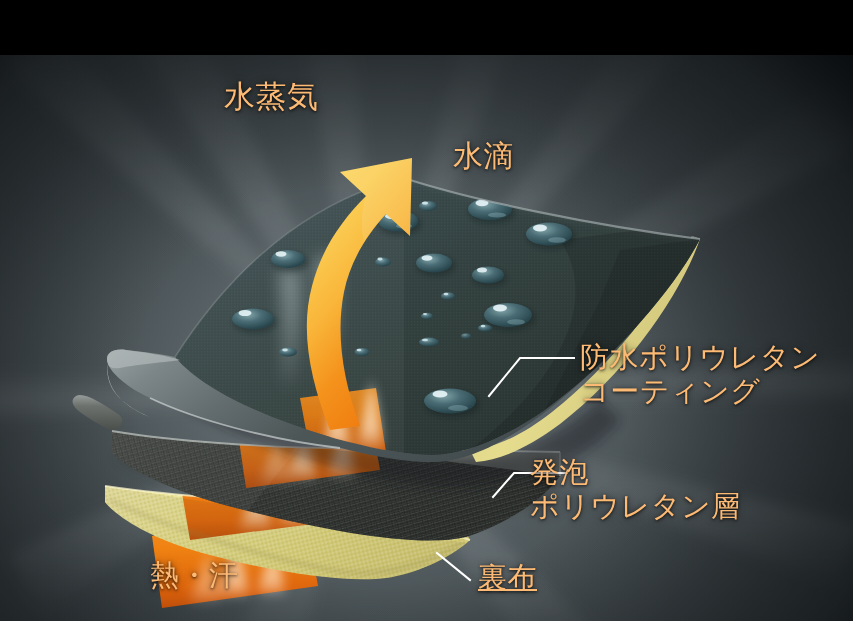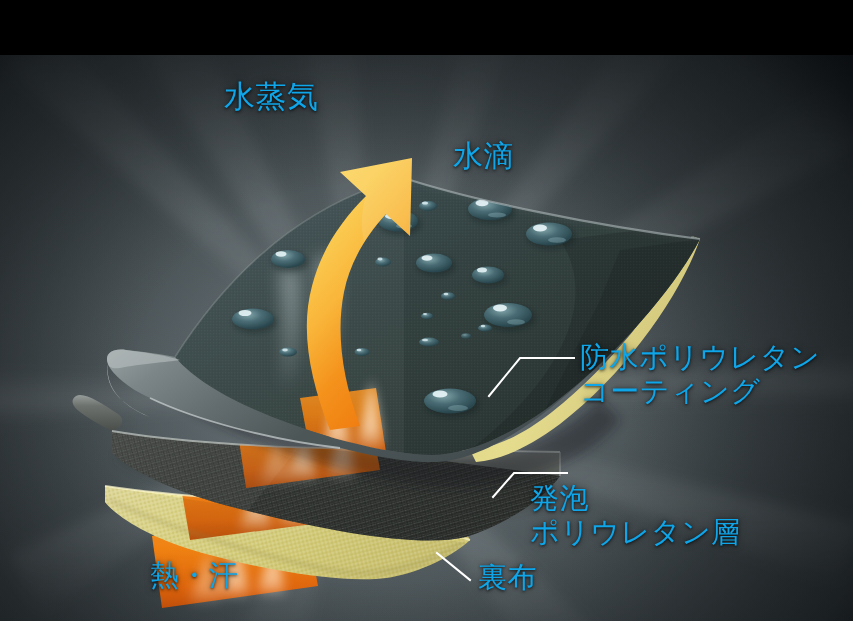--- a/index.html
+++ b/index.html
@@ -23,30 +23,30 @@
   
   #rays{position:absolute;left:0;top:0;width:853px;height:566px;opacity:.55;
         mix-blend-mode:screen;}
   #vig{position:absolute;left:0;top:0;width:853px;height:566px;
        background:radial-gradient(ellipse 620px 500px at 45% 58%, rgba(0,0,0,0) 40%, rgba(8,11,13,.55) 85%, rgba(5,7,9,.85) 100%);}
 
   
   #art{position:absolute;left:0;top:0;width:853px;height:621px;z-index:20;}
 
   
-  .lbl{position:absolute;z-index:40;color:#0ea5e9;
+  .lbl{position:absolute;z-index:40;color:#fdba74;
        font-family:"DejaVu Sans","Liberation Sans",sans-serif;
        font-weight:400;line-height:1.18;white-space:pre;
        text-shadow:0 1px 3px rgba(0,0,0,.75), 0 0 7px rgba(0,0,0,.55);
        letter-spacing:.5px;}
   #label-vapor{left:224px;top:78px;font-size:31px;}
   #label-droplet{left:453px;top:138px;font-size:30px;}
   #label-coating{left:580px;top:340px;font-size:29px;}
-  #label-foam{left:530px;top:455px;font-size:29px;margin-top:26px;}
-  #label-lining{left:478px;top:560px;font-size:29px;}
+  #label-foam{left:530px;top:455px;font-size:29px;}
+  #label-lining{left:478px;top:560px;font-size:29px;text-decoration:underline;}
   #label-heat{left:150px;top:558px;font-size:29px;text-align:right;}
 
   #leaders{position:absolute;left:0;top:0;width:853px;height:621px;z-index:35;}
 </style>
 </head>
 <body>
 
 <div id="stage">
 
   <div id="bg">

